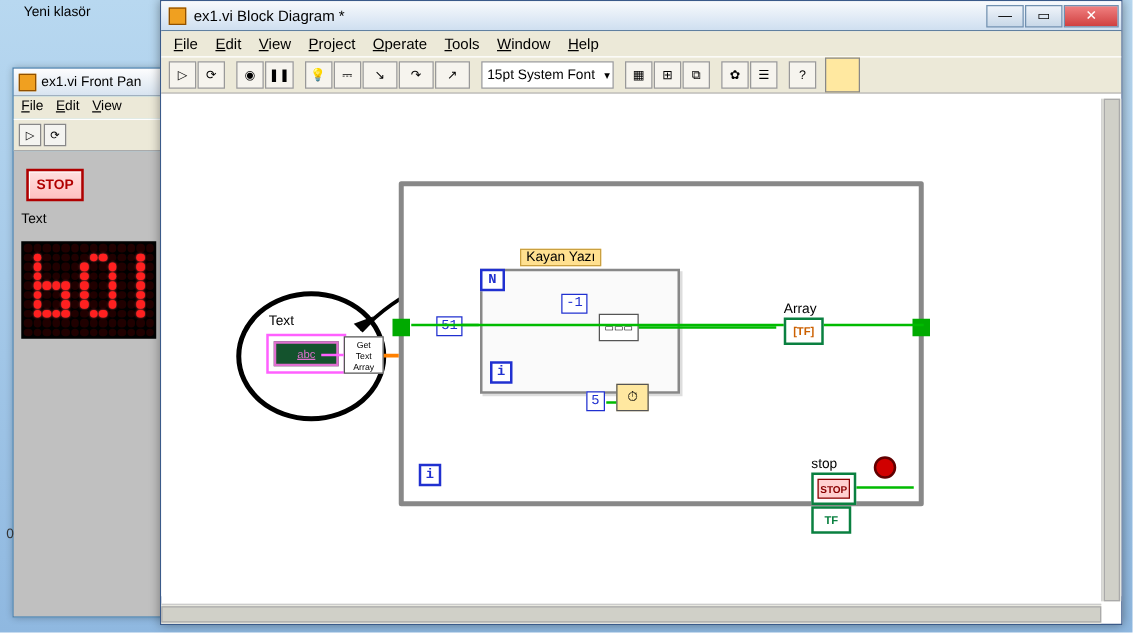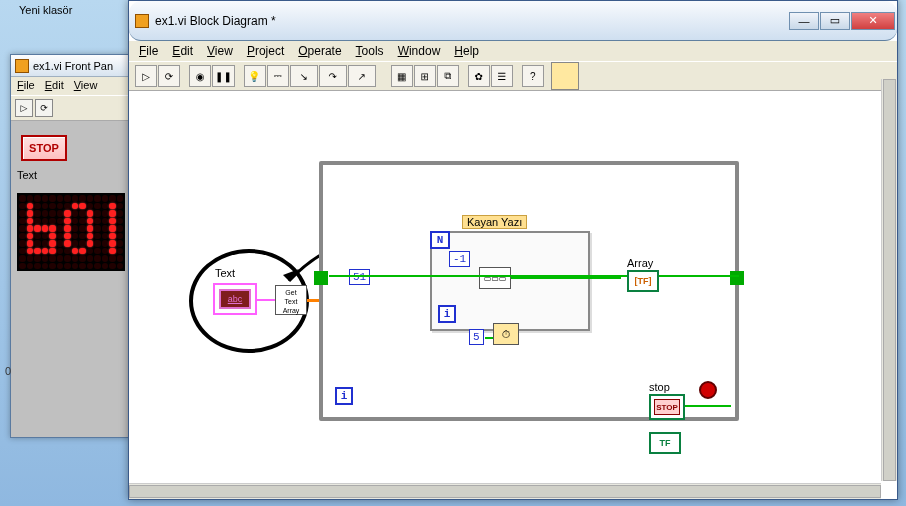--- a/index.html
+++ b/index.html
@@ -10,21 +10,21 @@
     background: linear-gradient(#b8d8f0, #8fb8e0);
     position: relative; overflow: hidden;
   }
   .desktop-folder {
     position: absolute; top: 4px; left: 19px;
     color: #000; font-size: 11px;
   }
   
   .fp-window {
     position: absolute; left: 10px; top: 54px;
-    width: 120px; height: 384px;
+    width: 120px; height: 440px;
     background: #7dd3fc;
     border: 1px solid #5a7aa0;
     box-shadow: 0 0 6px rgba(0,0,0,.3);
   }
   .fp-titlebar {
     height: 22px;
     background: linear-gradient(#fdfdfe,#d8e4f0);
     border-bottom: 1px solid #a0b0c0;
     display: flex; align-items: center;
     padding: 0 4px; gap: 4px;
@@ -80,26 +80,25 @@
 
   
   .bd-window {
     position: absolute; left: 128px; top: 0;
     width: 770px; height: 500px;
     background: #fff;
     border: 1px solid #3a5a8a;
     box-shadow: 0 0 8px rgba(0,0,0,.4);
   }
   .bd-titlebar {
-    height: 40px;
+    height: 24px;
     background: linear-gradient(#f8fafd,#cfdff0);
     border-bottom: 1px solid #6080a0;
     display: flex; align-items: center; justify-content: space-between;
     padding: 0 2px 0 6px;
-    border-radius: 12px;
   }
   .bd-title-left { display: flex; align-items: center; gap: 6px; font-size: 12px; }
   .bd-title-right { display: flex; gap: 1px; }
   .winbtn {
     width: 30px; height: 18px;
     background: linear-gradient(#f0f4fa,#c8d8e8);
     border: 1px solid #7090b0; font-size: 11px;
     display: flex; align-items: center; justify-content: center;
   }
   .winbtn.close { background: linear-gradient(#f08080,#d04040); color: #fff; width: 44px; }
@@ -179,21 +178,20 @@
     color: #2030d0; font-weight: bold;
     display: flex; align-items: center; justify-content: center;
     font-family: "Courier New", monospace; background: #fff;
   }
 
   .for-loop {
     position: absolute; left: 255px; top: 140px;
     width: 160px; height: 100px;
     border: 2px solid #888; background: #fafafa;
     box-shadow: 2px 2px 0 #ddd;
-    margin-left: 46px;
   }
   .for-label {
     position: absolute; top: -18px; left: 30px;
     background: #ffe090; border: 1px solid #caa040;
     padding: 0 4px; font-size: 11px;
   }
   .for-N {
     position: absolute; left: -2px; top: -2px;
     width: 20px; height: 18px; border: 2px solid #2030d0;
     background: #fff; color: #2030d0;
@@ -229,22 +227,22 @@
   .indic-cluster { position: absolute; }
   .indic-label { font-size: 11px; margin-bottom: 1px; }
   .indic-term {
     width: 32px; height: 22px;
     border: 2px solid #0a8040; background: #fff;
     color: #cc6000; font-size: 9px; font-weight: bold;
     display: flex; align-items: center; justify-content: center;
   }
   .indic-term.bool { color: #0a8040; }
   .ctrl-term {
-    width: 32px; height: 20px;
-    border: 2px solid #e070d0; background: #7f1d1d;
+    width: 52px; height: 20px;
+    border: 2px solid #e070d0; background: #14532d;
     color: #e070d0; font-size: 9px;
     display: flex; align-items: center; justify-content: center;
     position: relative;
     text-decoration: underline;
   }
   .ctrl-outer {
     border: 2px solid #ff60ff; padding: 4px; background: #fff;
     display: inline-block;
   }
   .stop-ctrl {
@@ -485,20 +483,21 @@
       <div class="tb">◉</div>
       <div class="tb">❚❚</div>
     </div>
     <div class="tgrp">
       <div class="tb">💡</div>
       <div class="tb">⎓</div>
       <div class="tb wide">↘</div>
       <div class="tb wide">↷</div>
       <div class="tb wide">↗</div>
     </div>
+    <div class="font-sel">15pt System Font</div>
     <div class="tgrp" style="margin-left:6px">
       <div class="tb">▦</div>
       <div class="tb">⊞</div>
       <div class="tb">⧉</div>
     </div>
     <div class="tgrp">
       <div class="tb">✿</div>
       <div class="tb">☰</div>
     </div>
     <div class="tb">?</div>
@@ -553,21 +552,21 @@
     <div class="indic-cluster" style="left:498px; top:166px">
       <div class="indic-label">Array</div>
       <div class="indic-term">[TF]</div>
     </div>
 
     <div class="stop-ctrl">
       <div class="indic-label">stop</div>
       <div class="btn">
           <div class="inner">STOP</div>
         </div>
-      <div class="indic-term bool" style="margin-top:12px">TF</div>
+      <div class="indic-term bool" style="margin-top:1px">TF</div>
     </div>
 
   </div>
 
   <div class="scrollbar-v">
       <div class="thumb"></div>
     </div>
   <div class="scrollbar-h">
       <div class="thumb"></div>
     </div>

